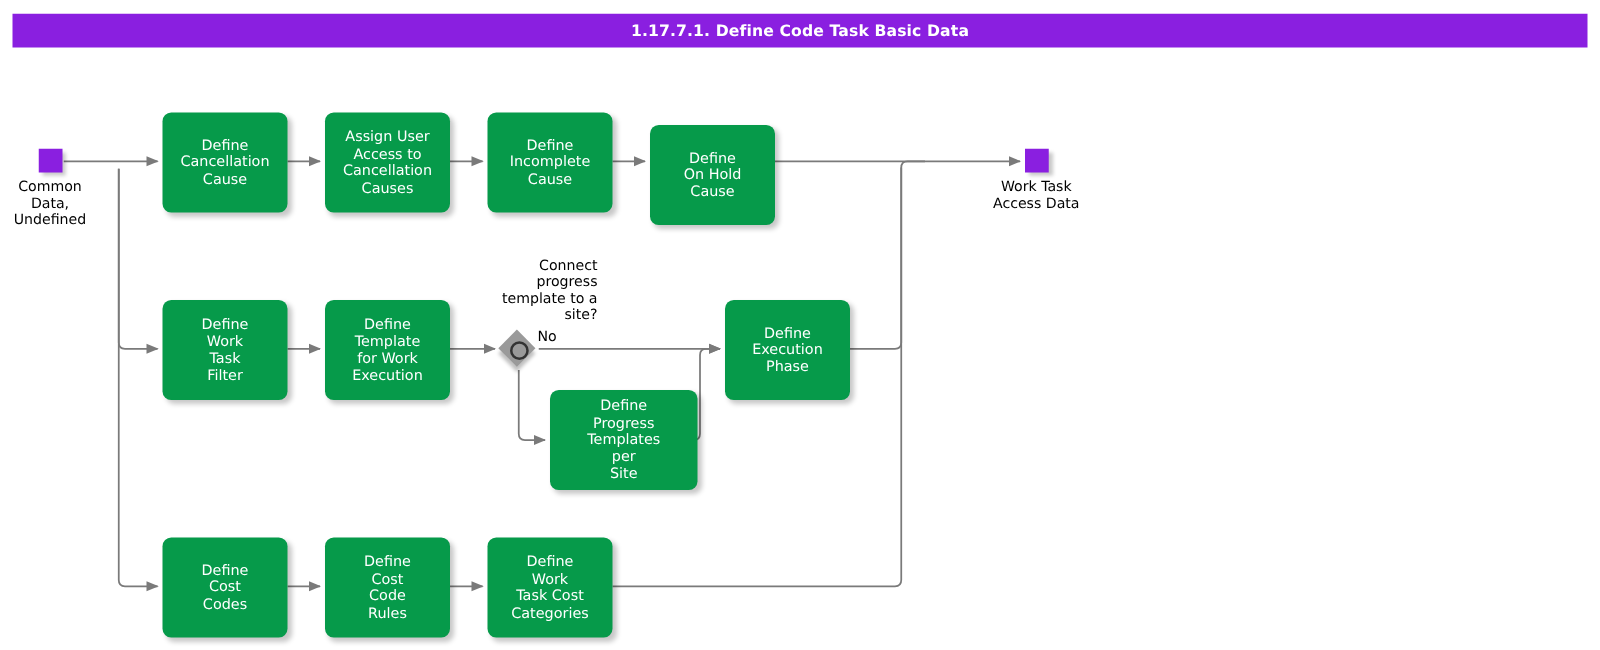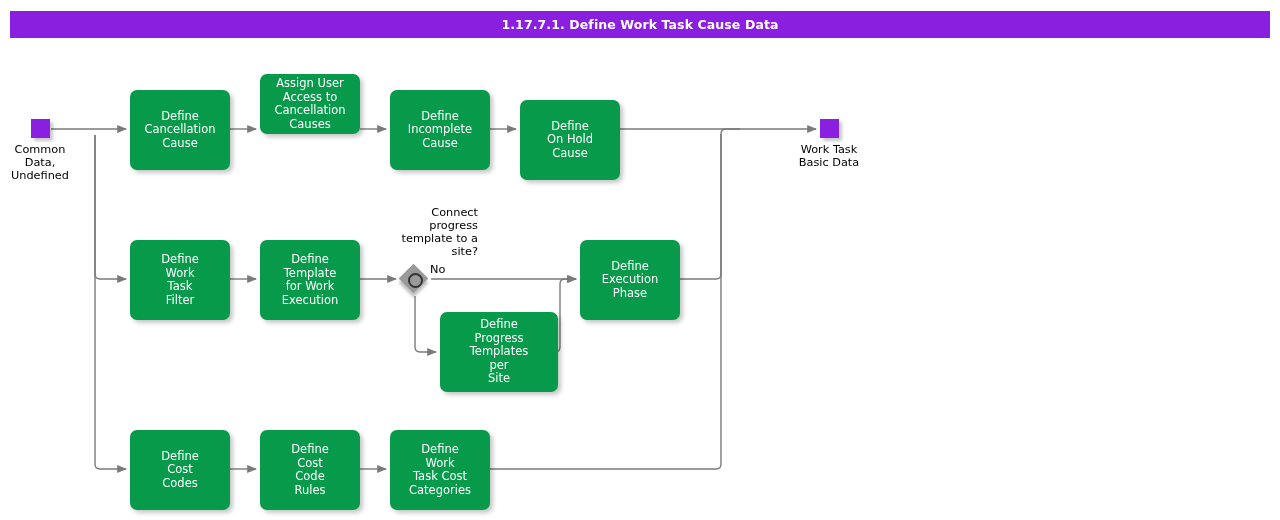--- a/index.html
+++ b/index.html
@@ -128,21 +128,21 @@
     font-family: "DejaVu Sans", sans-serif;
     white-space: nowrap;
   }
 </style>
 </head>
 <body>
 
 <div id="canvas">
 
   <div class="title-bar">
-    <span class="title-text">1.17.7.1. Define Work Task Cause Data</span>
+    <span class="title-text">1.17.7.1. Define Code Task Basic Data</span>
   </div>
 
   <svg id="wires" viewBox="0 0 1280 520" width="1280" height="520">
     <defs>
       <marker id="arrow" viewBox="0 0 10 10" refX="9" refY="5" markerWidth="7" markerHeight="7" orient="auto-start-reverse">
         <path d="M 0 1 L 10 5 L 0 9 z" fill="#7a7a7a"></path>
       </marker>
     </defs>
     <g fill="none" stroke="#7a7a7a" stroke-width="1.4" stroke-linejoin="round" marker-end="url(#arrow)">
 
@@ -176,38 +176,38 @@
     </g>
   </svg>
 
   <div class="terminator" style="left:31px; top:119px;"></div>
   <div class="node-caption" style="left:-10px; top:143px; width:100px;">Common
 Data,
 Undefined</div>
 
   <div class="terminator" style="left:820px; top:119px;"></div>
   <div class="node-caption" style="left:779px; top:143px; width:100px;">Work Task
-Basic Data</div>
+Access Data</div>
 
   <div class="gateway-caption" style="left:358px; top:206px; width:120px;text-align:right;">Connect
 progress
 template to a
 site?</div>
   <div class="gateway" style="left:400px; top:265px;">
     <div class="diamond"></div>
     <div class="ring"></div>
   </div>
   <div class="edge-label" style="left:430px; top:263px;">No</div>
 
   <div class="task" style="left:130px; top:90px; width:100px; height:80px;">
     <span class="task-label">Define
 Cancellation
 Cause</span>
   </div>
-  <div class="task" style="left:260px; top:74px; width:100px; height:60px;">
+  <div class="task" style="left:260px; top:90px; width:100px; height:80px;">
     <span class="task-label">Assign User
 Access to
 Cancellation
 Causes</span>
   </div>
   <div class="task" style="left:390px; top:90px; width:100px; height:80px;">
     <span class="task-label">Define
 Incomplete
 Cause</span>
   </div>

